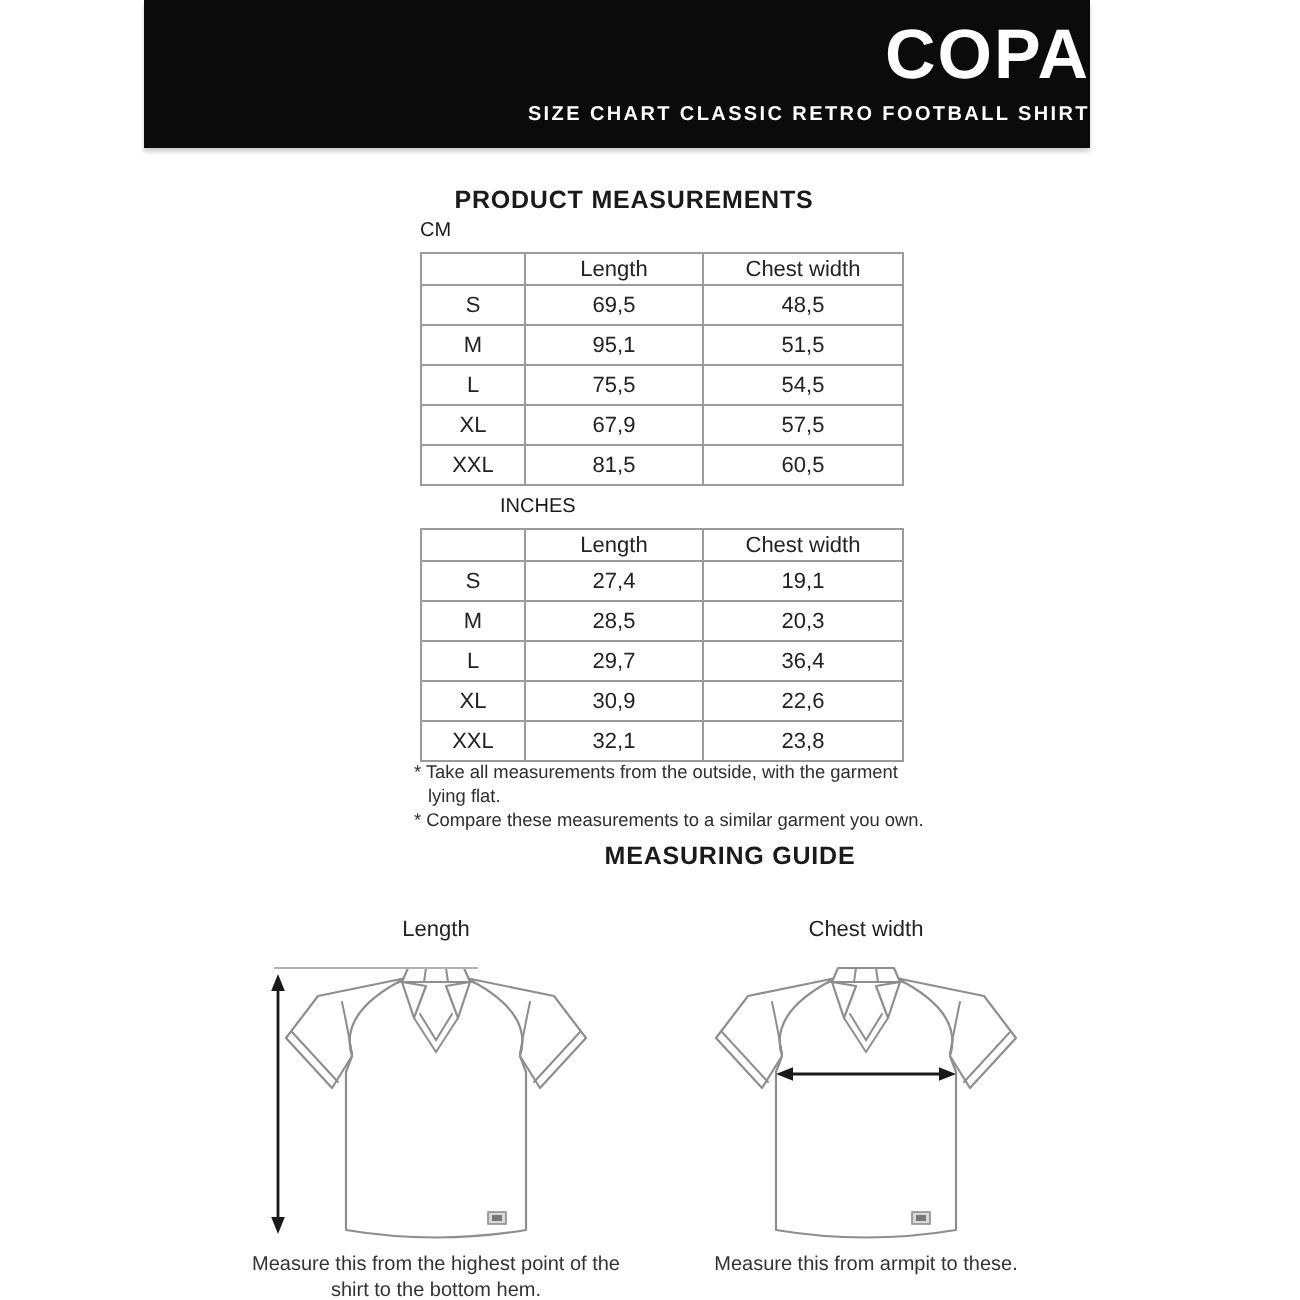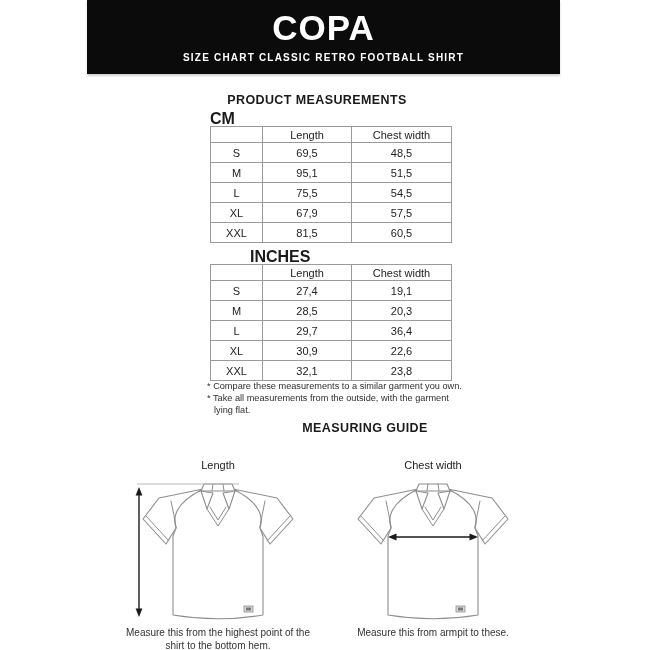--- a/index.html
+++ b/index.html
@@ -2,40 +2,40 @@
 <html><head>
 <meta charset="utf-8">
 <style>
   html,body{margin:0;padding:0;}
   body{
     width:650px;height:650px;position:relative;background:#ffffff;
     font-family:"Liberation Sans",sans-serif;color:#222;overflow:hidden;
   }
   
   .banner{
-    position:absolute;left:87px;top:0;width:473px;height:74px;
-    background:#0b0b0b;text-align:center;
+    position:absolute;left:72px;top:0;width:473px;height:74px;
+    background:#0b0b0b;text-align:right;
     box-shadow:0 2px 2px rgba(0,0,0,.18);
   }
   .logo{
     color:#fff;font-size:35px;font-weight:bold;letter-spacing:1px;
     line-height:32px;padding-top:12px;
   }
   .subtitle{
     color:#fff;font-size:10px;font-weight:bold;letter-spacing:1.2px;margin-top:8px;
   }
   
   .section-title{
     position:absolute;left:0;width:634px;text-align:center;
     font-weight:bold;font-size:12.5px;letter-spacing:.4px;color:#1a1a1a;
   }
   #pm-title{top:93px;}
   #mg-title{top:421px;padding-left:48px;}
   
-  .unit-label{position:absolute;left:210px;font-weight:bold;font-size:16px;color:#1a1a1a;}
+  .unit-label{position:absolute;left:210px;font-weight:normal;font-size:10px;color:#1a1a1a;}
   #cm-label{top:110px;}
   #inches-label{top:248px;margin-left:40px;}
   
   .size-table{
     position:absolute;left:210px;width:241px;border-collapse:collapse;
     table-layout:fixed;font-size:11px;color:#222;
   }
   #cm-table{top:126px;}
   #inches-table{top:264px;}
   .size-table th,.size-table td{
@@ -158,22 +158,22 @@
       </tr>
       <tr>
         <td>XXL</td>
         <td>32,1</td>
         <td>23,8</td>
       </tr>
     </tbody>
 </table>
 
 <div class="footnotes">
+  <div class="fn">* Take all measurements from the outside, with the garment lying flat.</div>
   <div class="fn">* Compare these measurements to a similar garment you own.</div>
-  <div class="fn">* Take all measurements from the outside, with the garment lying flat.</div>
 </div>
 
 <div class="section-title" id="mg-title">MEASURING GUIDE</div>
 
 <div class="diagram" id="diagram-length">
   <svg width="230" height="168" viewBox="0 0 230 168">
 
     <g>
       <path class="shirt" d="M100,32 L68,42 L73,70 L70,78 L70,157 Q115,164.5 160,157 L160,78 L157,70 L162,42 L130,32 Z"></path>
       <path class="shirt" d="M100,31 L56,40 L40,61 L63,86 L73,70 Q66,48 100,31 Z"></path>

